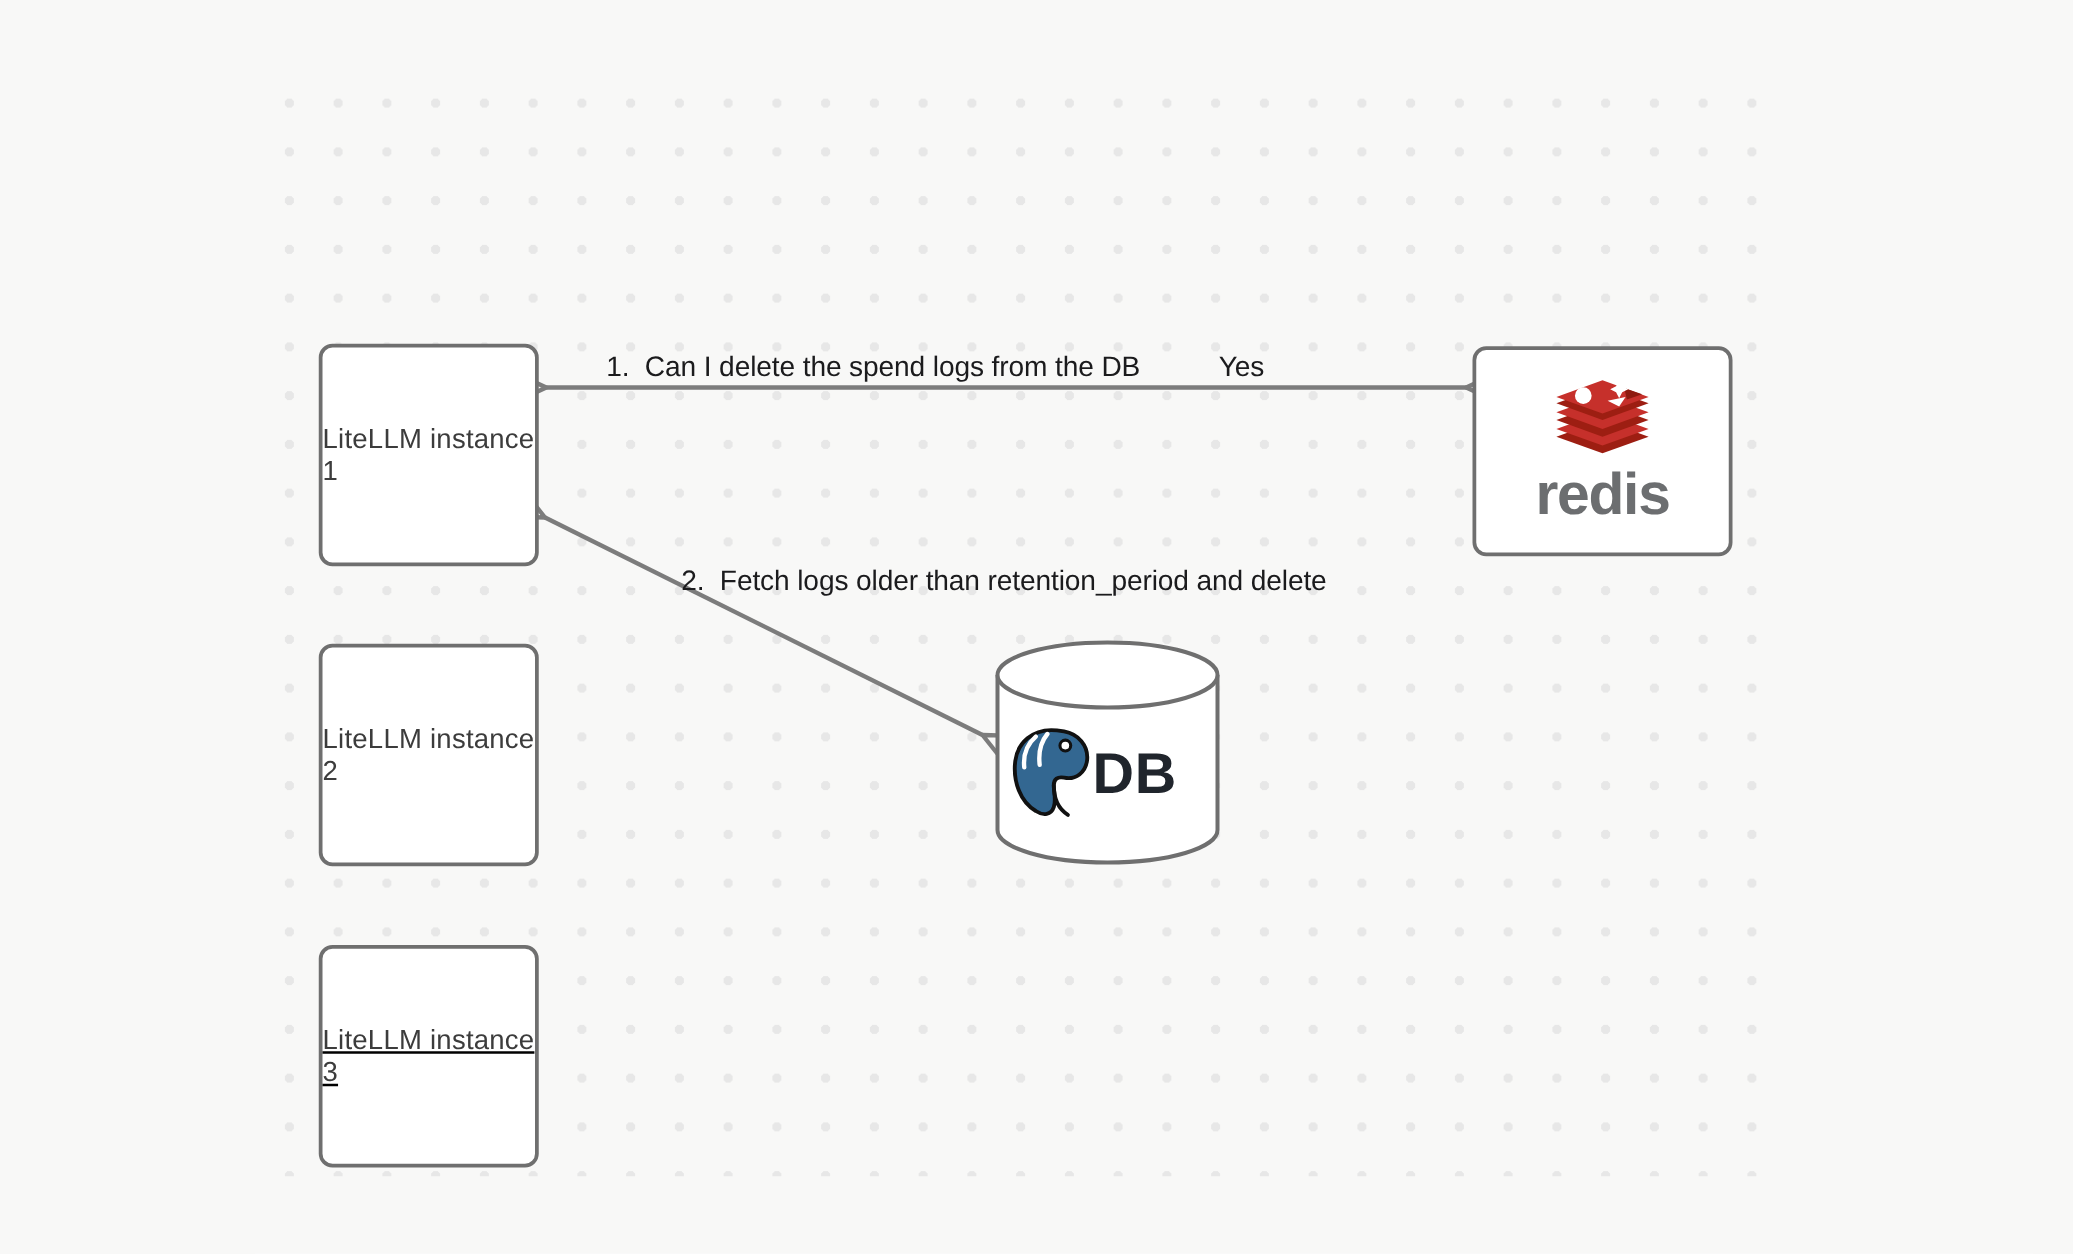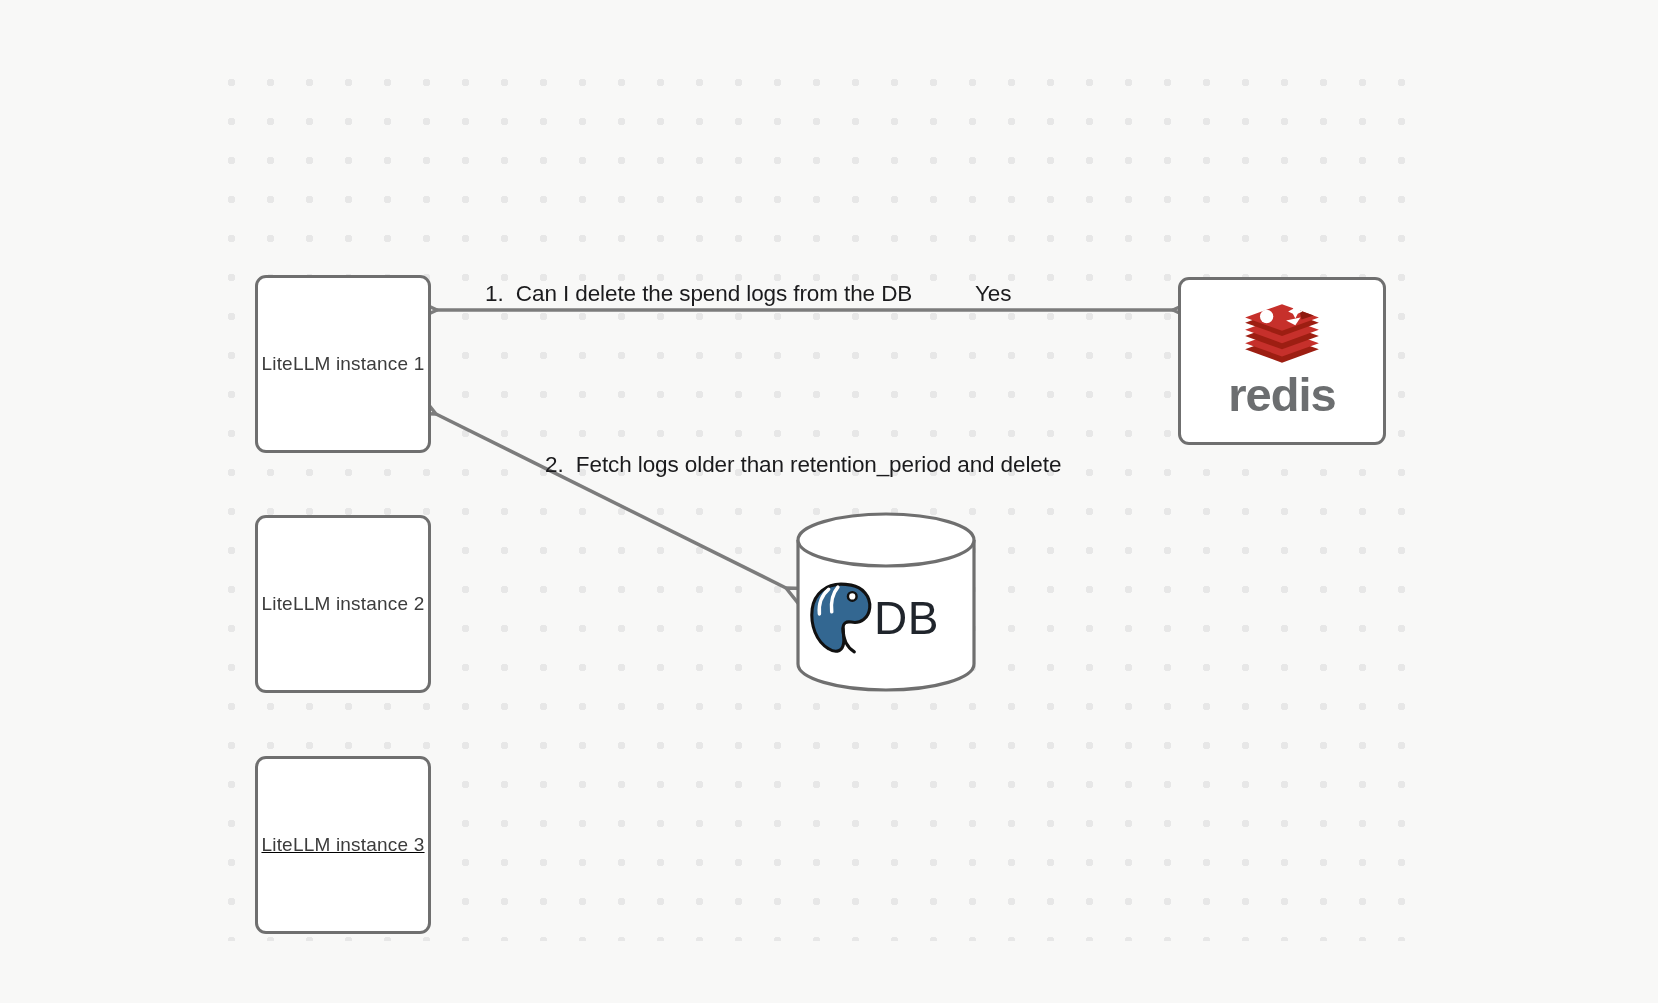--- a/index.html
+++ b/index.html
@@ -15,41 +15,41 @@
   }
   .wires { position:absolute; left:0; top:0; pointer-events:none; }
 
   .node-box {
     position:absolute; width:176px; height:178px;
     background:#ffffff; border:3px solid #6f6f6f; border-radius:11px;
     display:flex; align-items:center; justify-content:center;
     box-sizing:border-box;
   }
   .node-box span {
-    font-size:19px; color:#3c3c3c; letter-spacing:0.2px;
+    font-size:22px; color:#3c3c3c; letter-spacing:0.2px;
   }
   .box1 { left:255px; top:275px; }
   .box2 { left:255px; top:515px; }
   .box3 { left:255px; top:756px;text-decoration:underline; }
 
   .redis-node {
     position:absolute; left:1178px; top:277px; width:208px; height:168px;
     background:#ffffff; border:3px solid #6f6f6f; border-radius:11px;
     box-sizing:border-box;
     display:flex; flex-direction:column; align-items:center; justify-content:center;
   }
   .redis-word {
     font-size:47px; font-weight:700; color:#6c6e70;
     letter-spacing:-1px; line-height:1; margin-top:1px;
   }
 
   .cyl { position:absolute; left:794px; top:510px; }
   .db-inner {
     position:absolute; left:806px; top:576px; width:170px; height:84px;
-    display:flex; align-items:center;
+    display:flex; align-items:center;font-weight:bold;
   }
   .db-text {
     font-size:46px; color:#20252c; line-height:1; margin-left:-4px;
     letter-spacing:0.5px;
   }
 
   .lbl {
     position:absolute; font-size:22.5px; font-weight:400; color:#1b1b1d;
     white-space:pre; line-height:26px; letter-spacing:-0.1px;
   }

